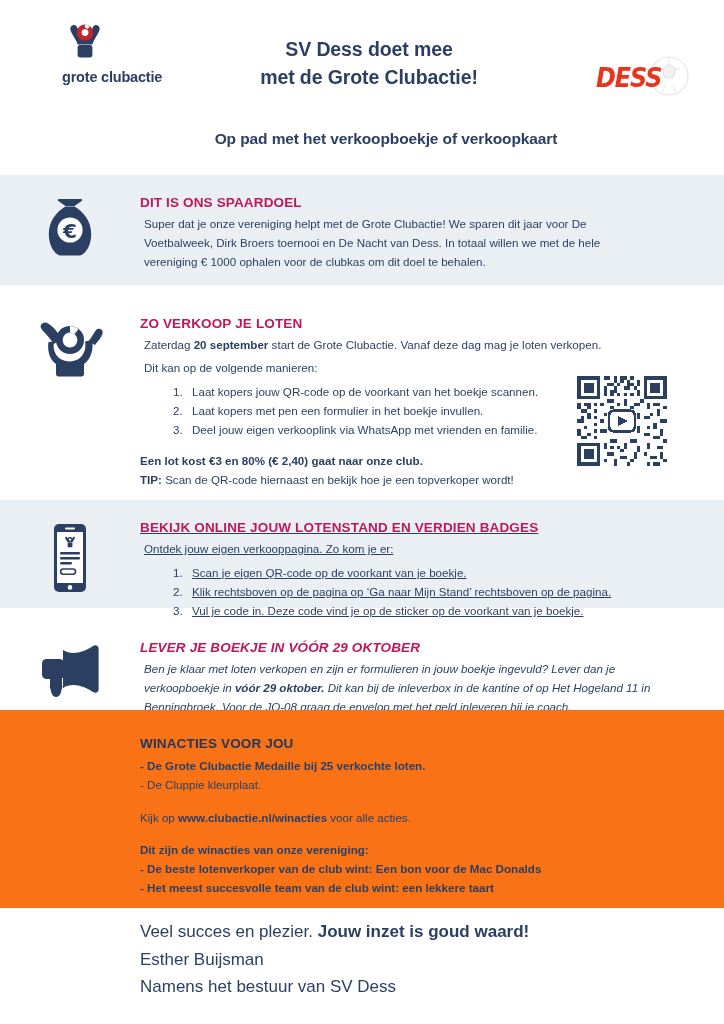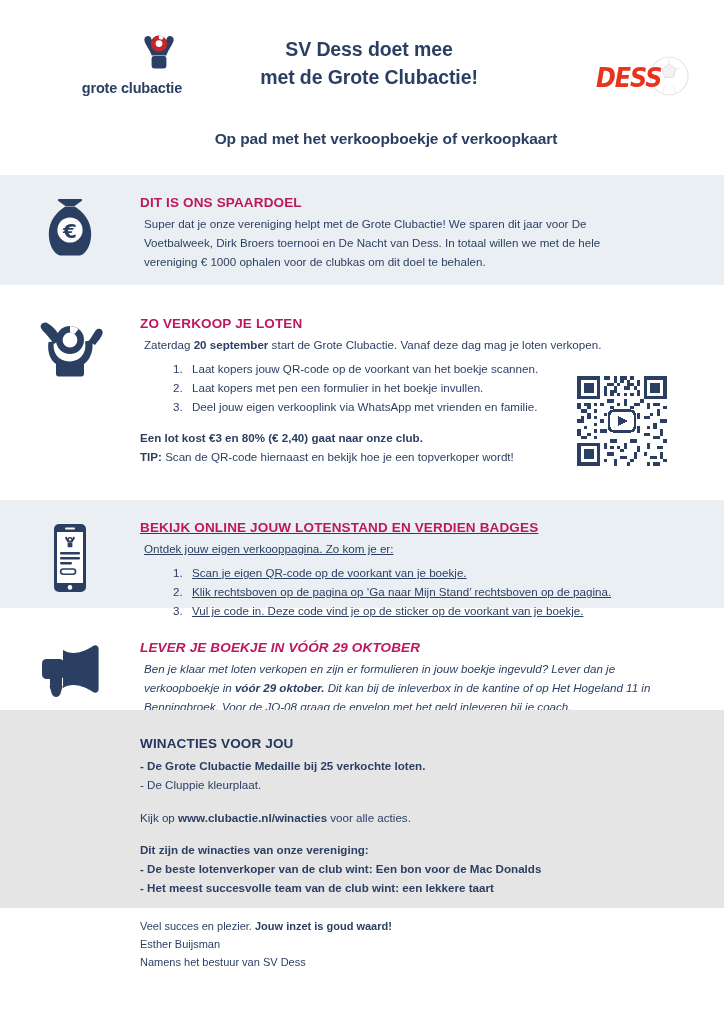--- a/index.html
+++ b/index.html
@@ -17,23 +17,23 @@
   
   .header {
     position: relative;
     height: 116px;
     display: flex;
     align-items: center;
   }
   .logo-gca {
     position: absolute;
     left: 62px;
-    top: 32px;
+    top: 21px;
     width: 120px;
-    text-align: right;
+    text-align: left;
   }
   .logo-gca .mark { height: 44px; display: block; margin: 0 auto; }
   .logo-gca .wordmark {
     font-size: 14.5px;
     font-weight: 700;
     color: #2b3f63;
     letter-spacing: -0.2px;
     margin-top: 4px;
     white-space: nowrap;
   }
@@ -153,42 +153,42 @@
   }
   .qr-wrap svg { display: block; }
 
   
   .winacties {
     position: absolute;
     left: 0;
     top: 710px;
     width: 724px;
     height: 198px;
-    background: #e5e5e5;
+    background: #f97316;
   }
   .win-inner { padding: 26px 0 0 140px; }
   .win-title {
     font-size: 13.5px;
     font-weight: 700;
     color: #23375e;
     margin: 0 0 6px 0;
     text-transform: uppercase;
     letter-spacing: 0.15px;
   }
   .win-line { font-size: 11.6px; line-height: 1.62; color: #2b3f63; }
   .win-line.bold { font-weight: 700; }
   .win-gap { height: 14px; }
 
   .closing {
     position: absolute;
     left: 140px;
     top: 918px;
     width: 560px;
   }
-  .closing .line { font-size: 11px; line-height: 1.62; color: #2b3f63; }
+  .closing .line { font-size: 17px; line-height: 1.62; color: #2b3f63; }
   .closing .line b { font-weight: 700; }
 </style>
 </head>
 <body>
 
 <div class="header">
 
   <div class="logo-gca">
     <span class="mark">
       <svg width="46" height="44" viewBox="0 0 46 44" aria-hidden="true">
@@ -254,20 +254,21 @@
       <circle cx="36" cy="22" r="14" fill="#2b3f63"></circle>
       <circle cx="36" cy="22" r="7.4" fill="#ffffff"></circle>
       <path d="M36 8 a14 14 0 0 1 8.6 2.95 l-4.0 5.1 a7.6 7.6 0 0 0 -4.6 -1.55 z" fill="#ffffff"></path>
     </svg>
   </div>
   <div class="sec-body">
     <h2 class="sec-title">ZO VERKOOP JE LOTEN</h2>
     <p class="sec-p">
       <span>Zaterdag </span><b>20 september</b><span> start de Grote Clubactie. Vanaf deze dag mag je loten verkopen.</span>
     </p>
+    <p class="sec-p">Dit kan op de volgende manieren:</p>
     <ol class="steps">
       <li>Laat kopers jouw QR-code op de voorkant van het boekje scannen.</li>
       <li>Laat kopers met pen een formulier in het boekje invullen.</li>
       <li>Deel jouw eigen verkooplink via WhatsApp met vrienden en familie.</li>
     </ol>
     <div class="tip-block">
       <div class="line bold-line">Een lot kost €3 en 80% (€ 2,40) gaat naar onze club.</div>
       <div class="line"><b>TIP:</b><span> Scan de QR-code hiernaast en bekijk hoe je een topverkoper wordt!</span></div>
     </div>
   </div>

